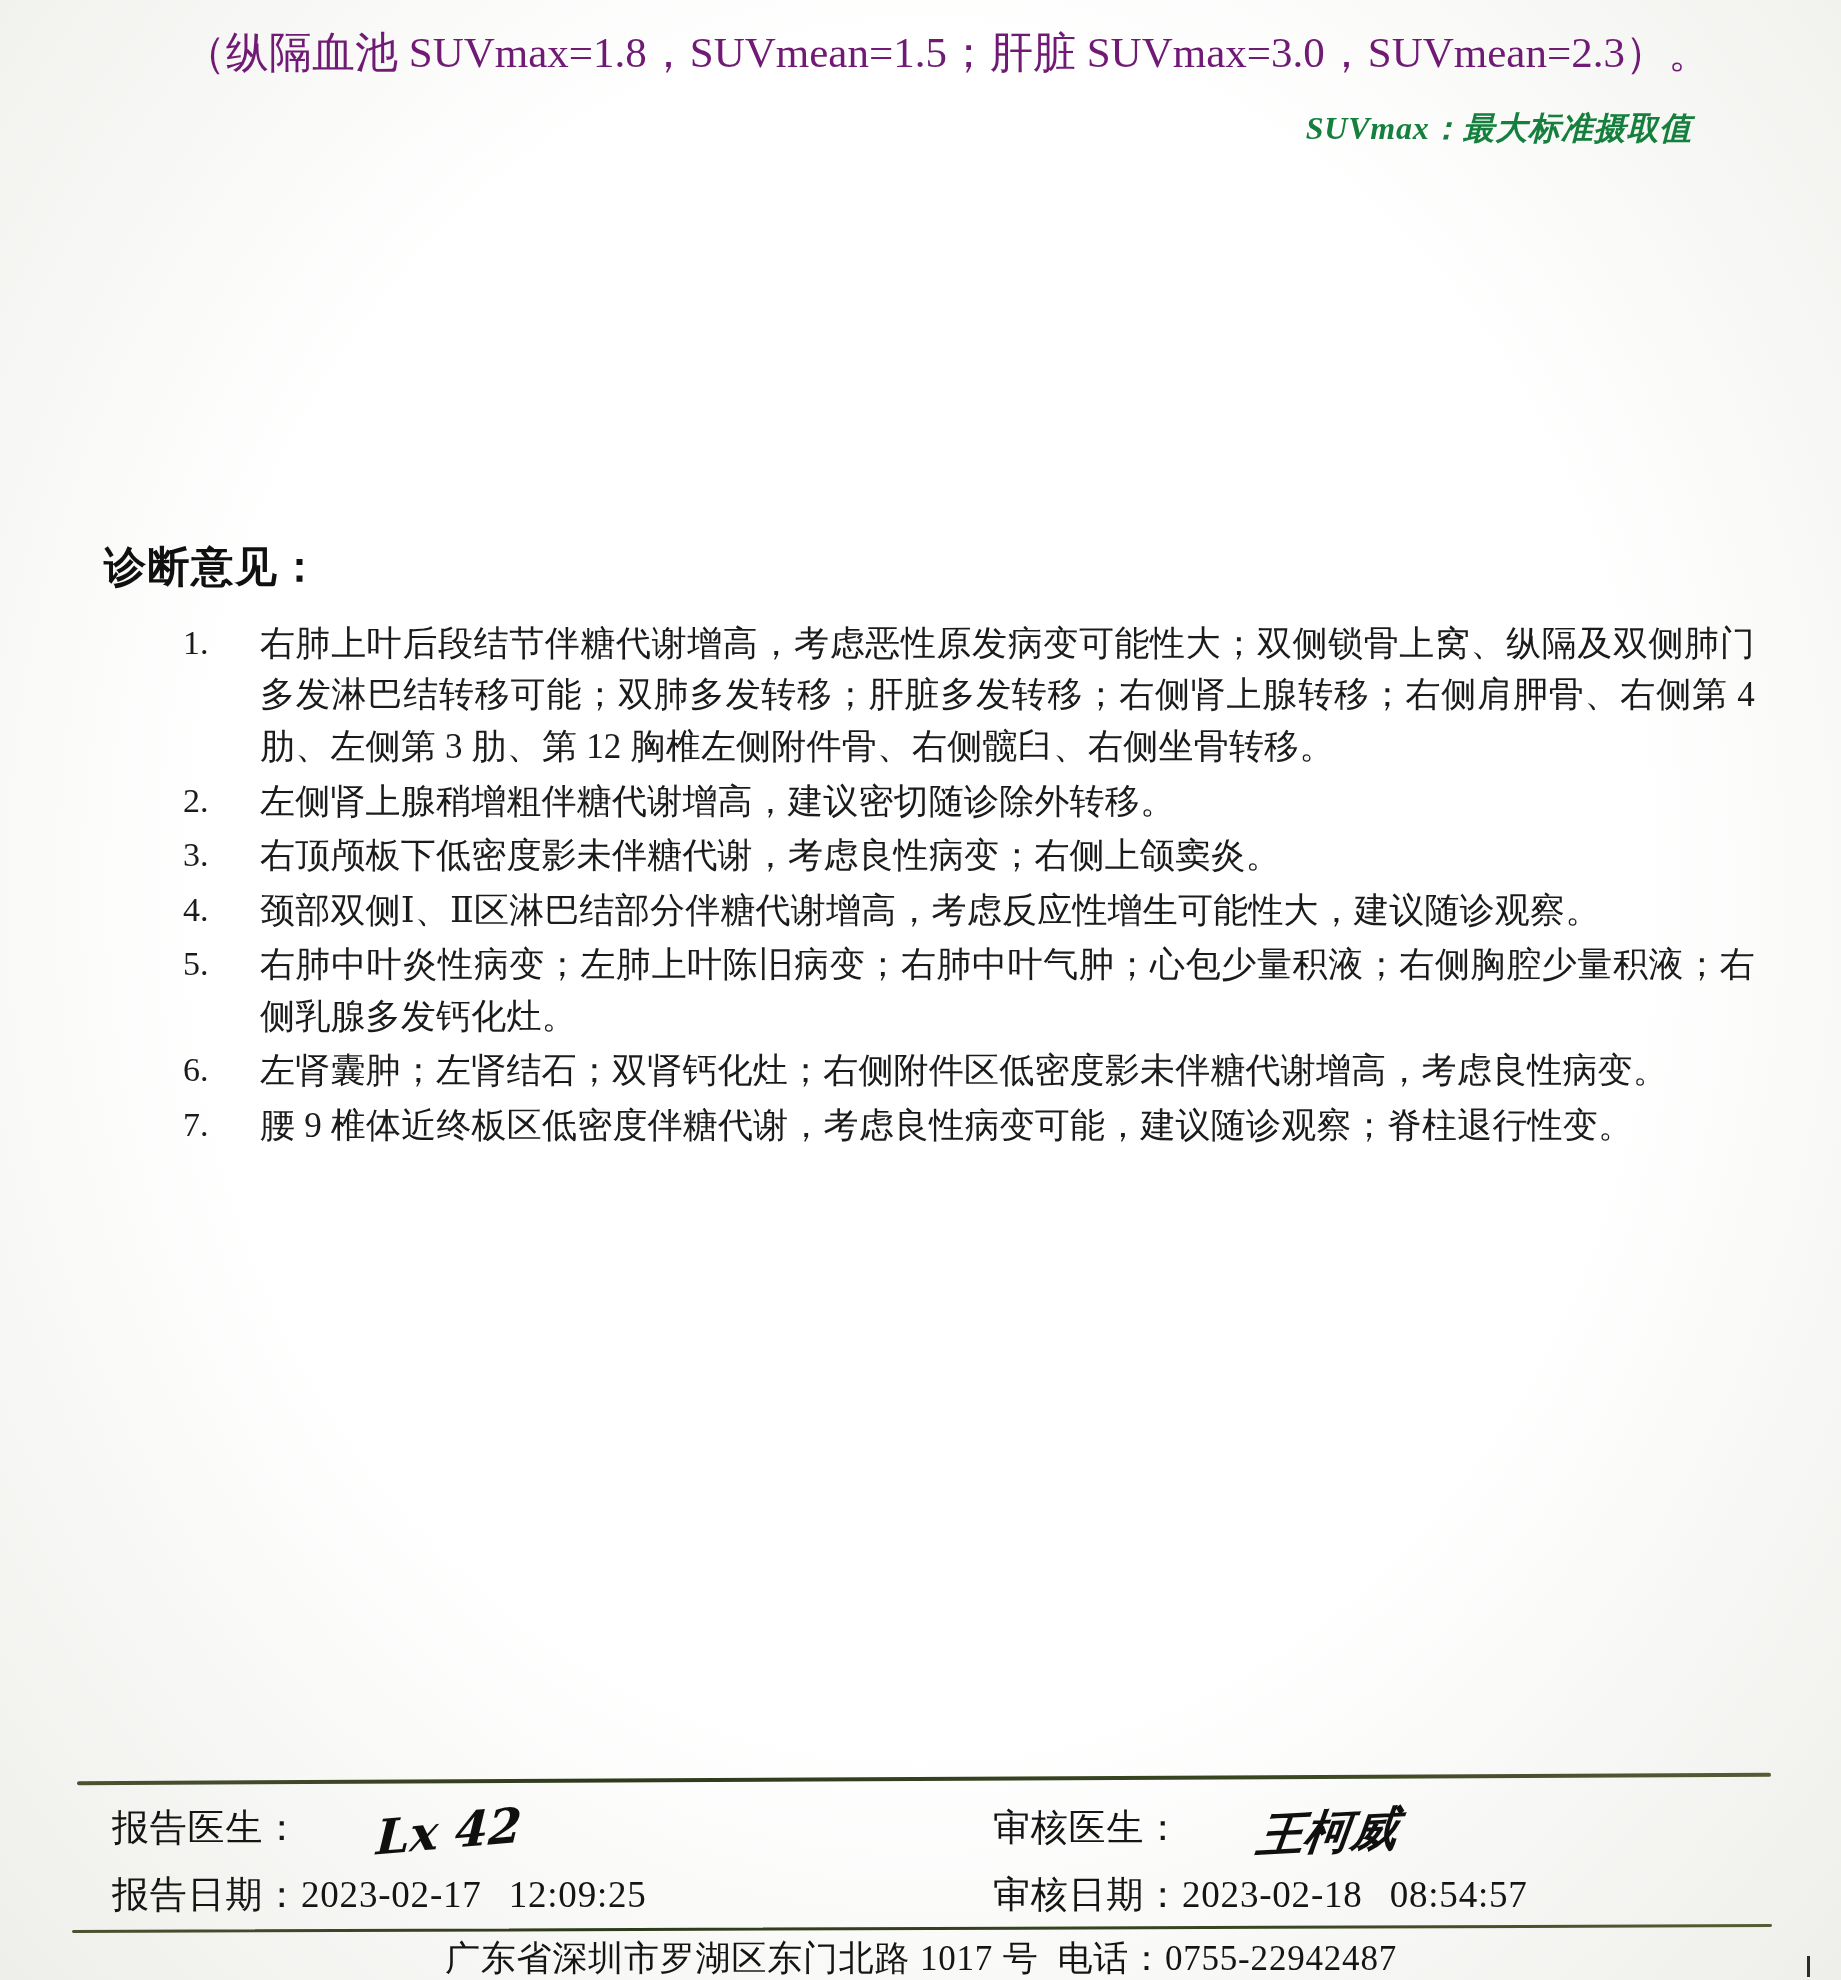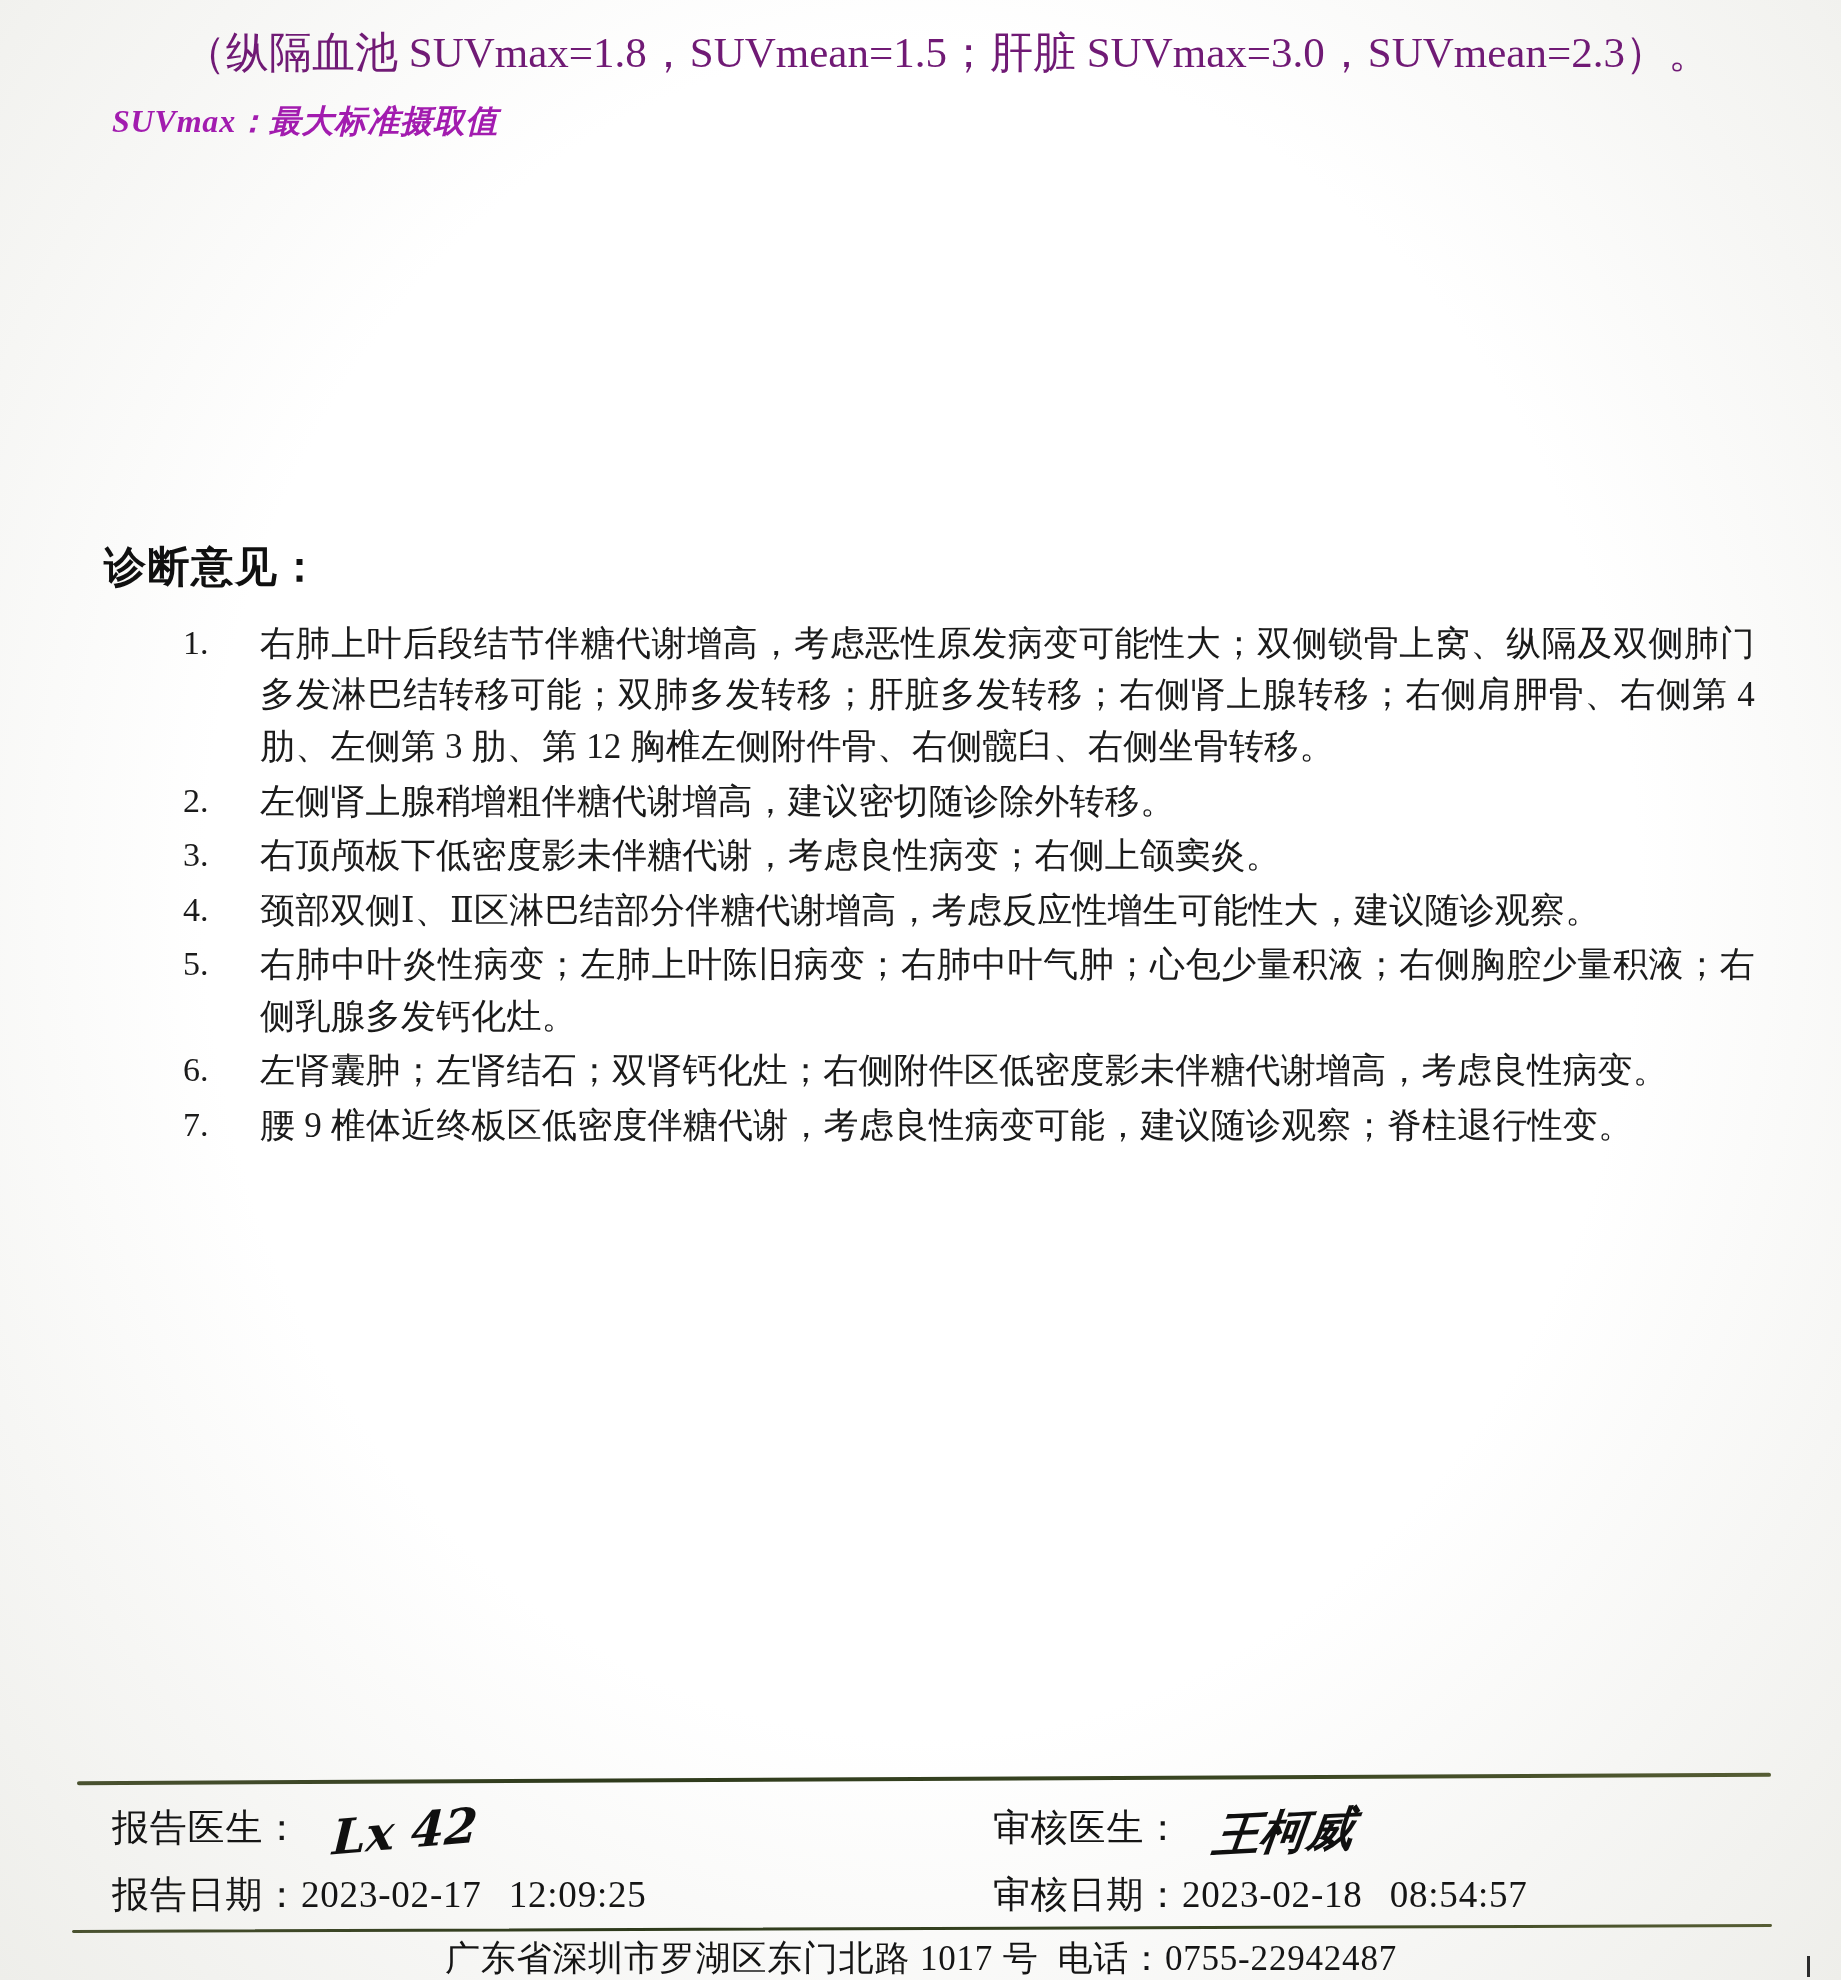--- a/index.html
+++ b/index.html
@@ -53,24 +53,24 @@
     font-size: 43px;
     line-height: 1.5;
     margin: 14.4px 0 0 0;
     text-indent: 71px;
     color: #701a75;
   }
   .suvnote {
     font-size: 32px;
     font-style: italic;
     font-weight: bold;
-    text-align: left;
-    margin: 15px 0 0 0;
+    text-align: right;
+    margin: 22px 0 0 0;
     padding-right: 48px;
-    color: #a21caf;
+    color: #15803d;
     letter-spacing: 0.8px;
   }
 
   
   .dx-heading {
     position: absolute;
     left: 104px;
     top: 539px;
     font-size: 42px;
     font-weight: bold;
@@ -128,21 +128,21 @@
     height: 3.2px;
   }
 
   .sig-row {
     position: absolute;
     top: 1803px;
     left: 0;
     width: 1842px;
     height: 72px;
   }
-  .sig-block { position: absolute; display: flex; align-items: flex-end; }
+  .sig-block { position: absolute; display: flex; align-items: flex-end; gap: 44px; }
   .sig-left  { left: 112px; }
   .sig-right { left: 993px; }
   .sig-label {
     font-size: 37px;
     letter-spacing: 0.8px;
     color: #151515;
   }
   .sig-mark {
     margin-left: 30.5px;
     font-family: "DejaVu Serif", serif;

